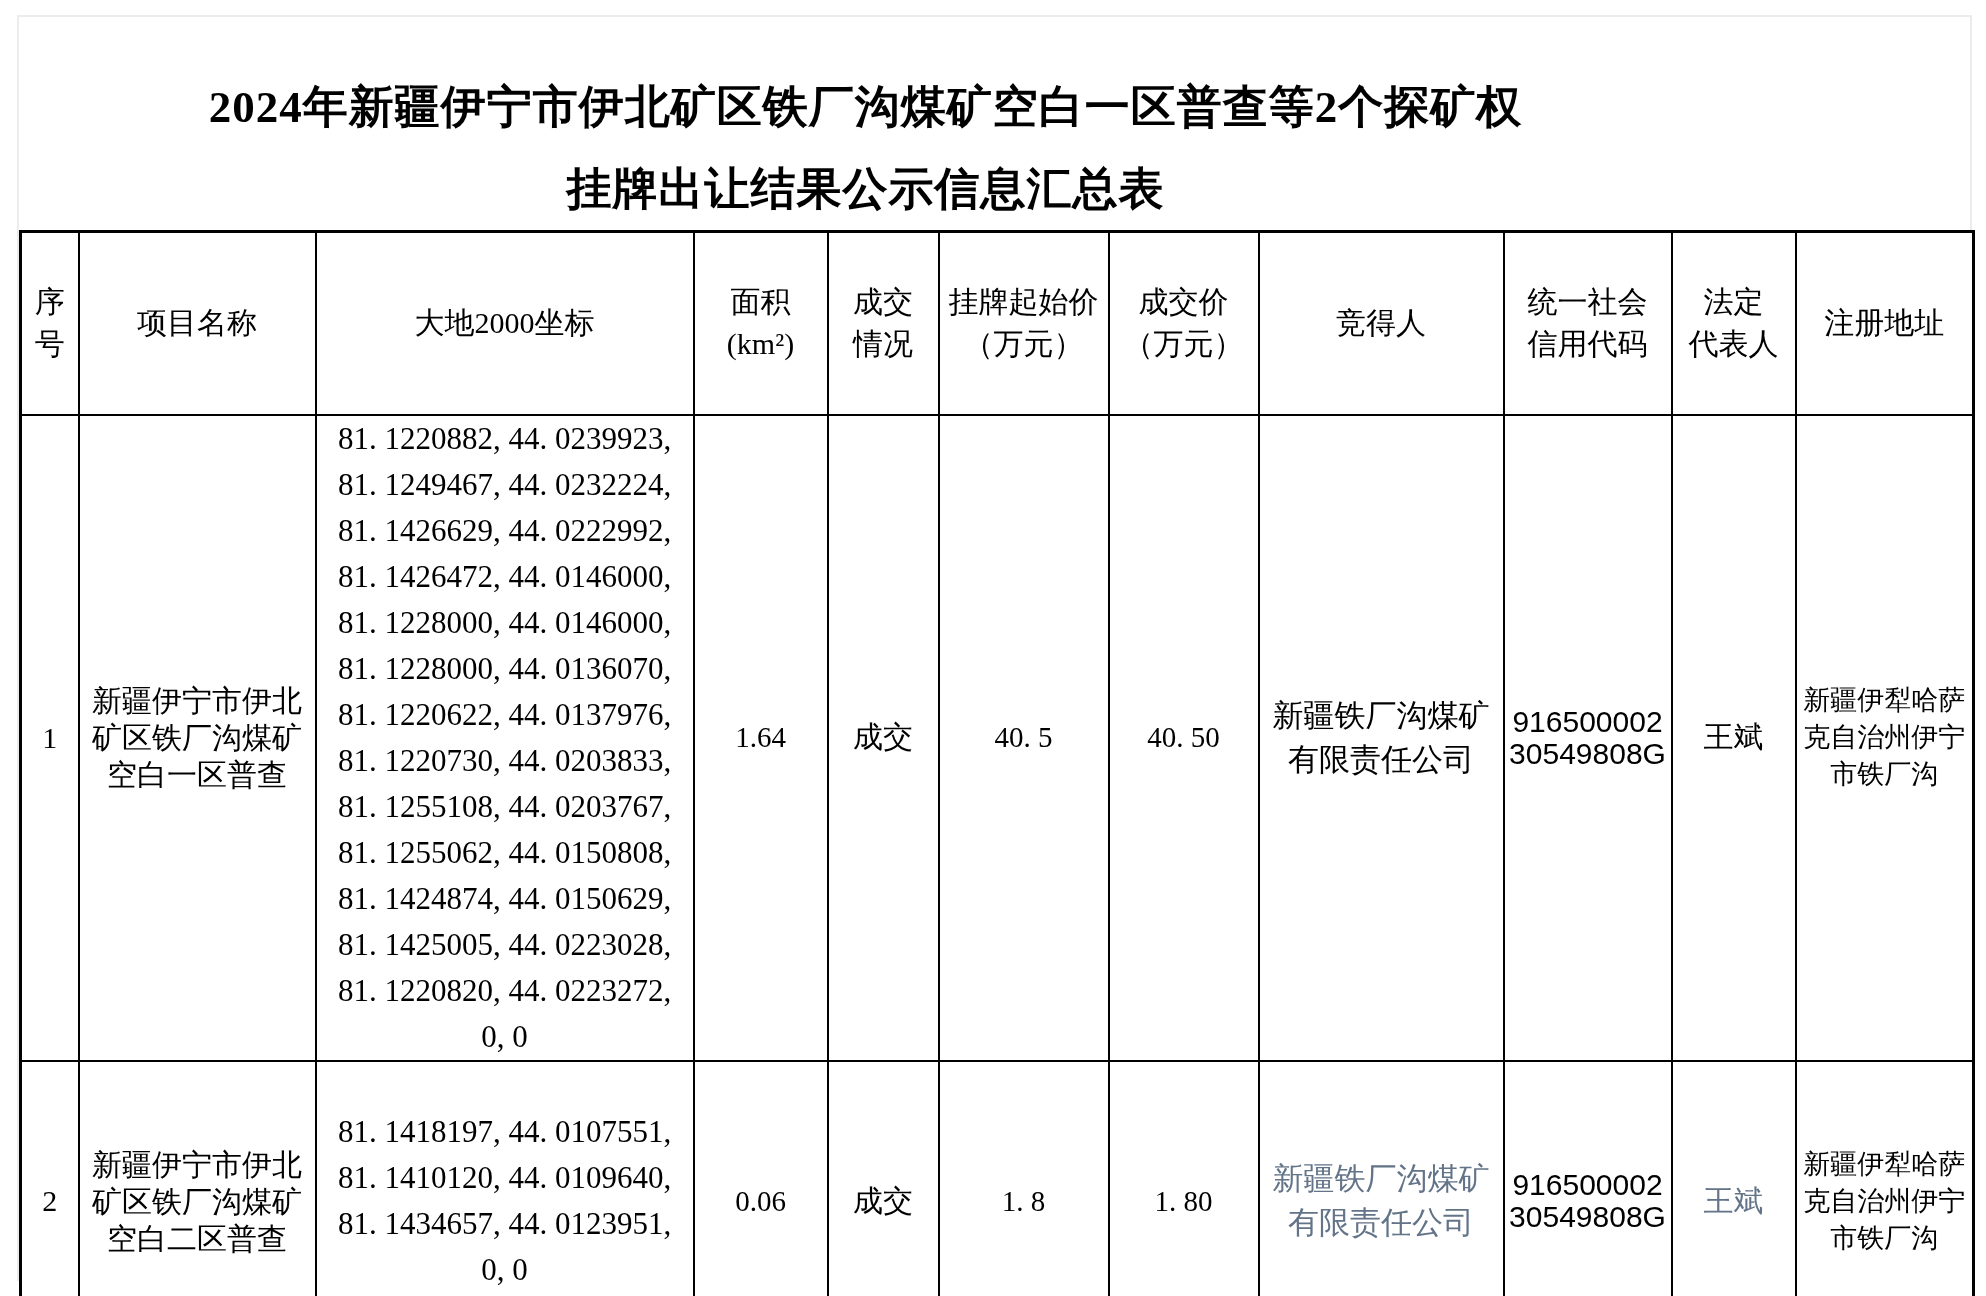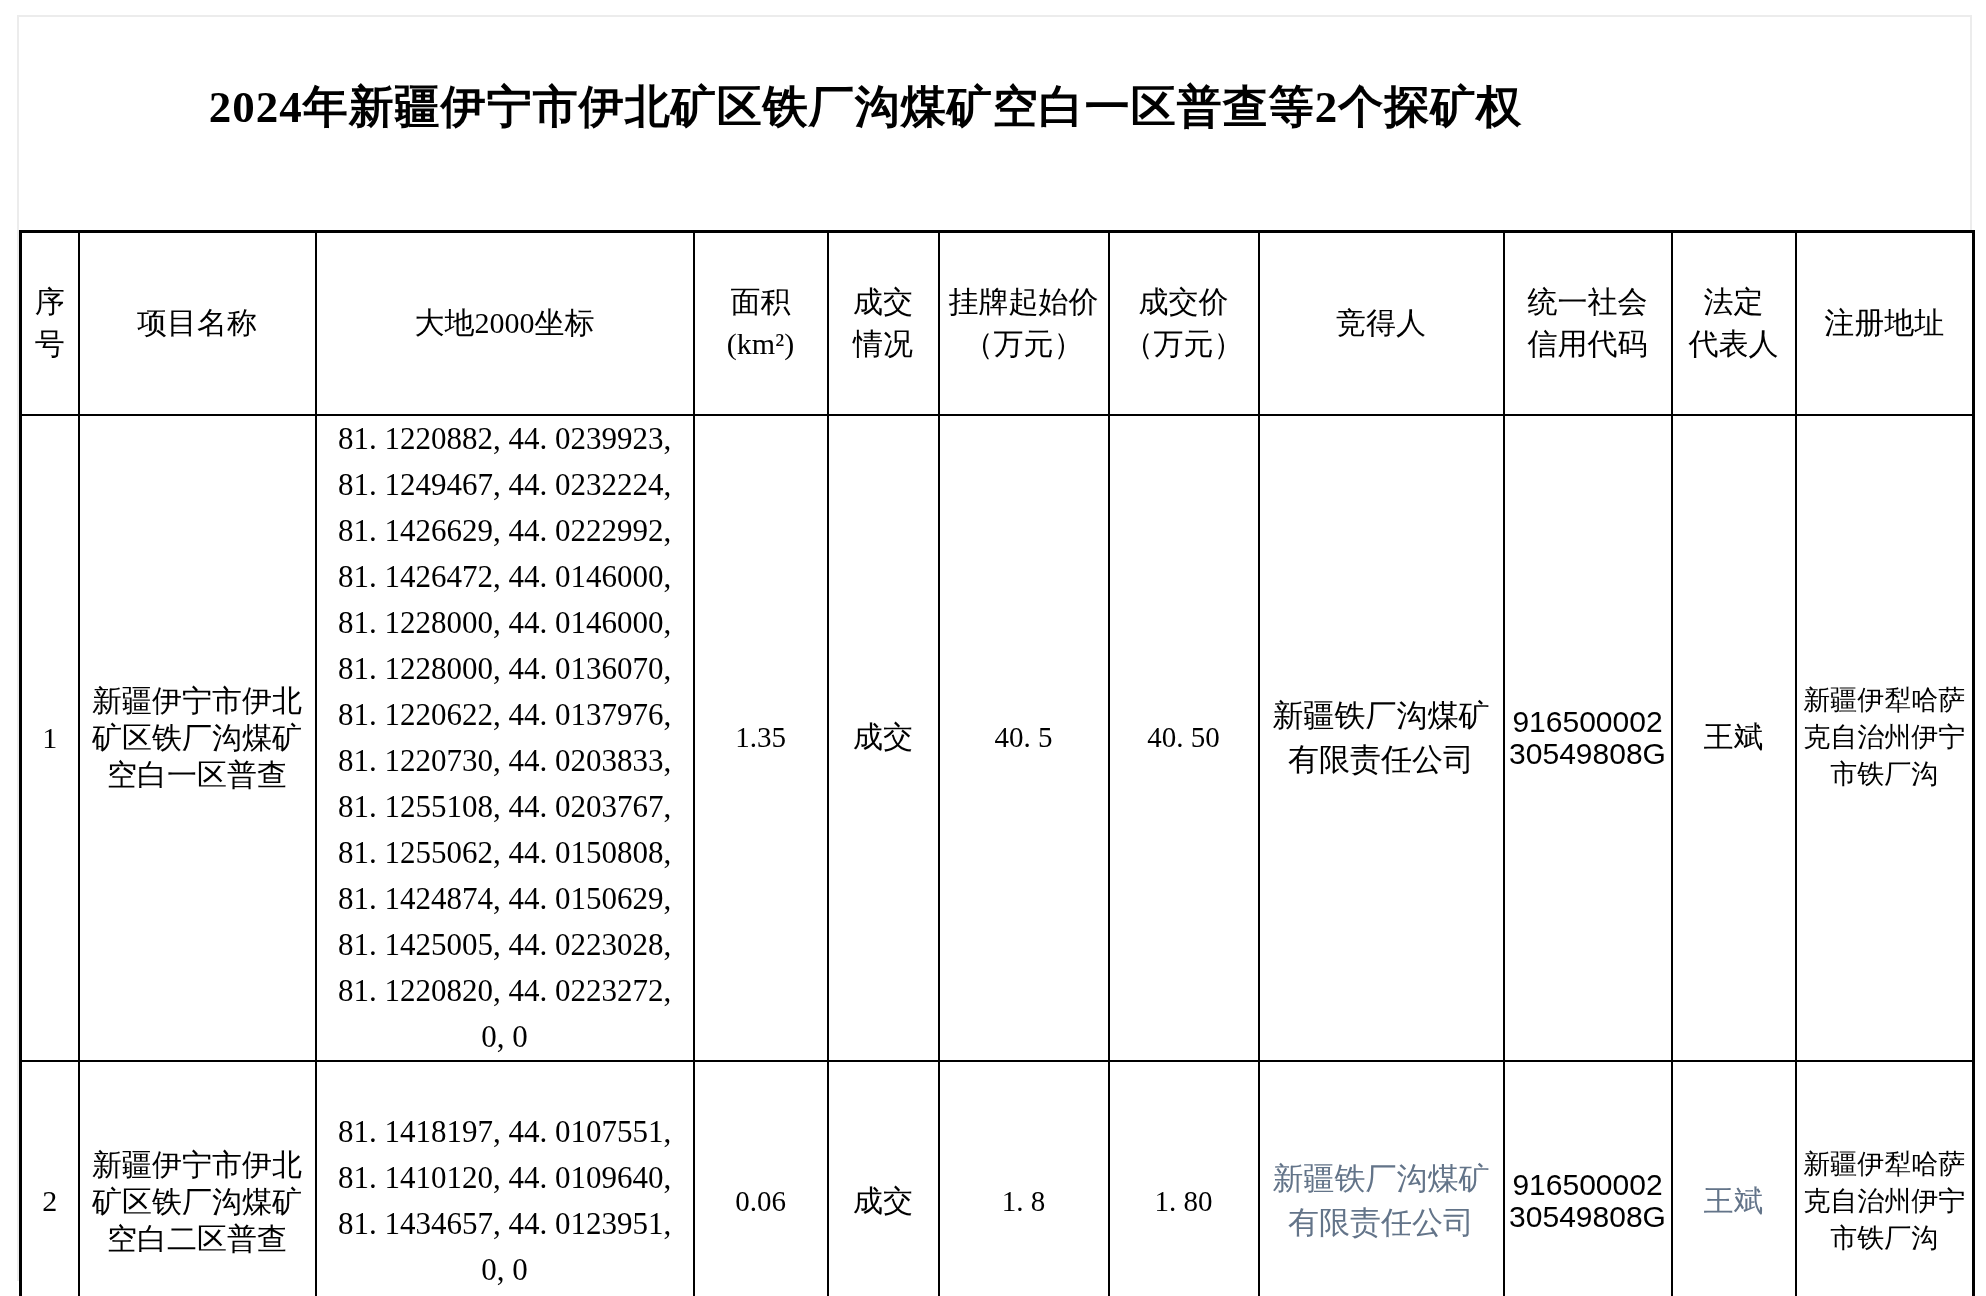--- a/index.html
+++ b/index.html
@@ -96,20 +96,21 @@
     margin-top: 12px;
   }
 </style>
 </head>
 <body>
 
 <div class="page-border"></div>
 
 <div class="title">
   <div>2024年新疆伊宁市伊北矿区铁厂沟煤矿空白一区普查等2个探矿权</div>
+  <div>挂牌出让结果公示信息汇总表</div>
 </div>
 
 <table class="results">
   <colgroup>
     <col style="width:58px">
     <col style="width:237px">
     <col style="width:378px">
     <col style="width:134px">
     <col style="width:111px">
     <col style="width:170px">
@@ -154,21 +155,21 @@
 81. 1228000, 44. 0146000,
 81. 1228000, 44. 0136070,
 81. 1220622, 44. 0137976,
 81. 1220730, 44. 0203833,
 81. 1255108, 44. 0203767,
 81. 1255062, 44. 0150808,
 81. 1424874, 44. 0150629,
 81. 1425005, 44. 0223028,
 81. 1220820, 44. 0223272,
 0, 0</td>
-        <td class="col-area">1.35</td>
+        <td class="col-area">1.64</td>
         <td class="col-status">成交</td>
         <td class="col-start_price">40. 5</td>
         <td class="col-deal_price">40. 50</td>
         <td class="col-bidder">新疆铁厂沟煤矿
 有限责任公司</td>
         <td class="col-credit_code">916500002
 30549808G</td>
         <td class="col-legal_rep">王斌</td>
         <td class="col-address">新疆伊犁哈萨
 克自治州伊宁

